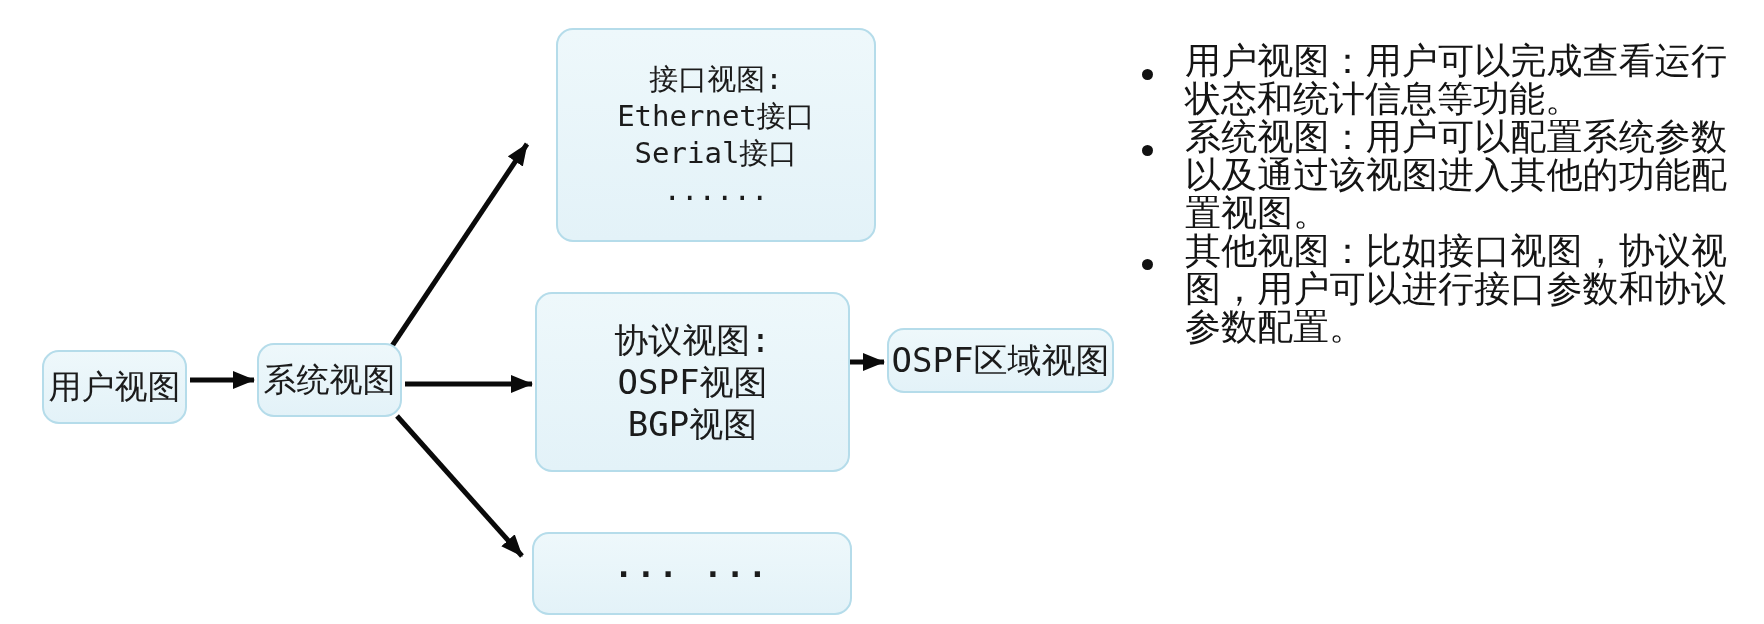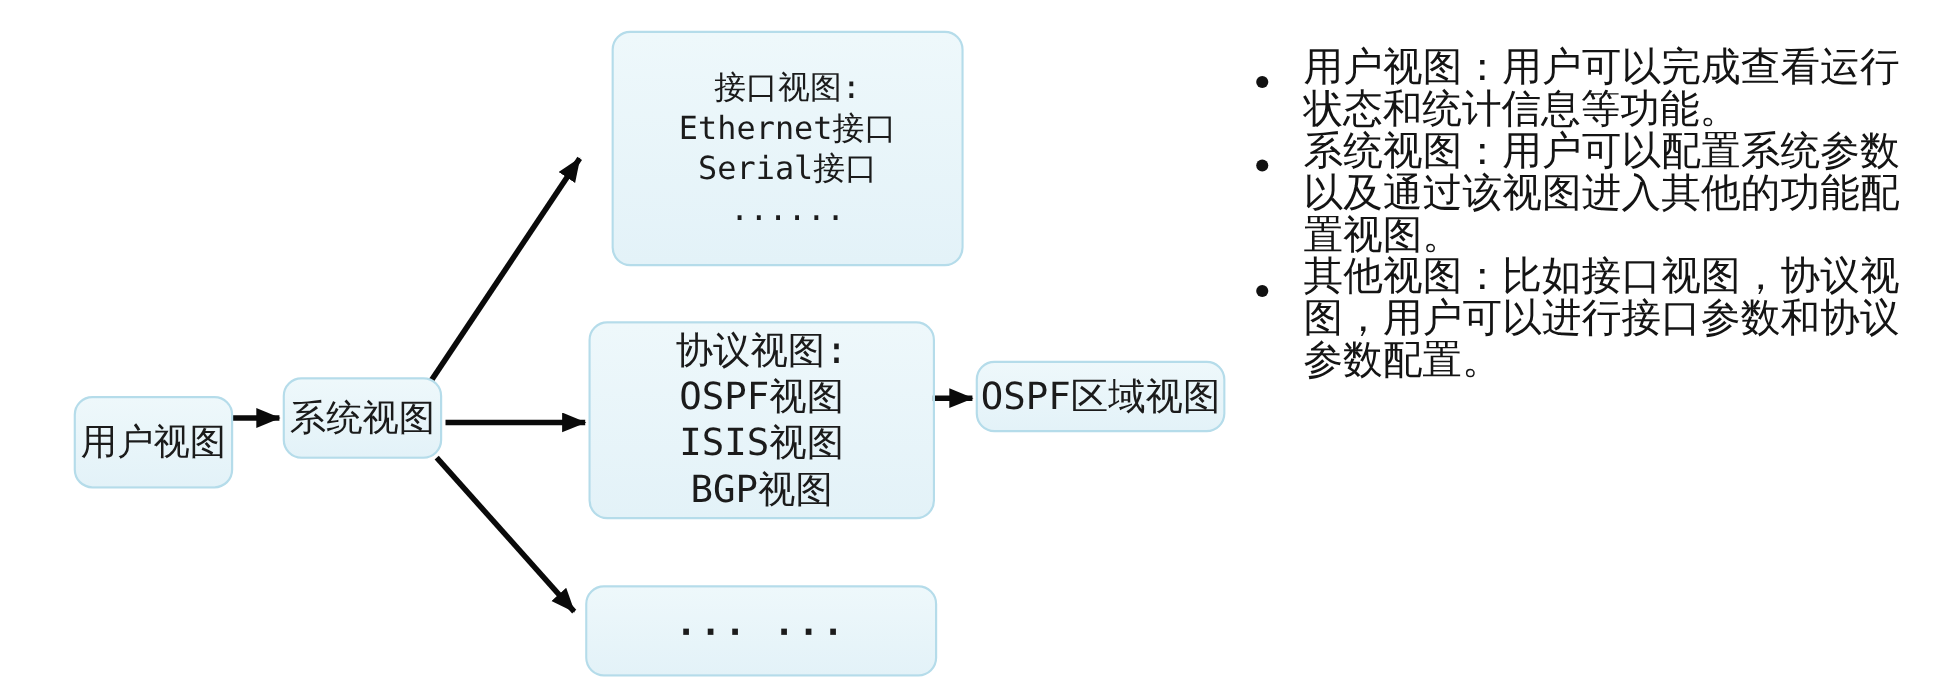--- a/index.html
+++ b/index.html
@@ -23,21 +23,21 @@
     background: linear-gradient(180deg, #eef8fb 0%, #e3f2f8 100%);
     border: 2px solid #b5dcea;
     border-radius: 17px;
     display: flex;
     flex-direction: column;
     align-items: center;
     justify-content: center;
     text-align: center;
     color: #1b1b1b;
   }
-  .node-user      { left: 42px;  top: 360px; width: 145px; height: 84px;  font-size: 33px; margin-left: 25px; }
+  .node-user      { left: 42px;  top: 350px; width: 145px; height: 74px;  font-size: 33px; }
   .node-system    { left: 257px; top: 343px; width: 145px; height: 74px;  font-size: 33px; }
   .node-interface { left: 532px; top: 28px;  width: 320px; height: 214px; font-size: 29px; line-height: 37px; margin-left: 24px; }
   .node-protocol  { left: 535px; top: 292px; width: 315px; height: 180px; font-size: 34px; line-height: 42px; }
   .node-dots      { left: 532px; top: 532px; width: 320px; height: 83px;  font-size: 32px; font-weight: bold; letter-spacing: 3px; }
   .node-ospfarea  { left: 887px; top: 328px; width: 227px; height: 65px;  font-size: 34px; }
   .node .ln { white-space: nowrap; }
 
   .notes {
     position: absolute;
     left: 1130px; top: 42px;
@@ -94,21 +94,20 @@
   <div class="node node-interface">
     <div class="ln">接口视图:</div>
     <div class="ln">Ethernet接口</div>
     <div class="ln">Serial接口</div>
     <div class="ln">......</div>
   </div>
 
   <div class="node node-protocol">
     <div class="ln">协议视图:</div>
     <div class="ln">OSPF视图</div>
-    <div class="ln">ISIS视图</div>
     <div class="ln">BGP视图</div>
   </div>
 
   <div class="node node-dots">
     <div class="ln">··· ···</div>
   </div>
 
   <div class="node node-ospfarea">
     <div class="ln">OSPF区域视图</div>
   </div>

